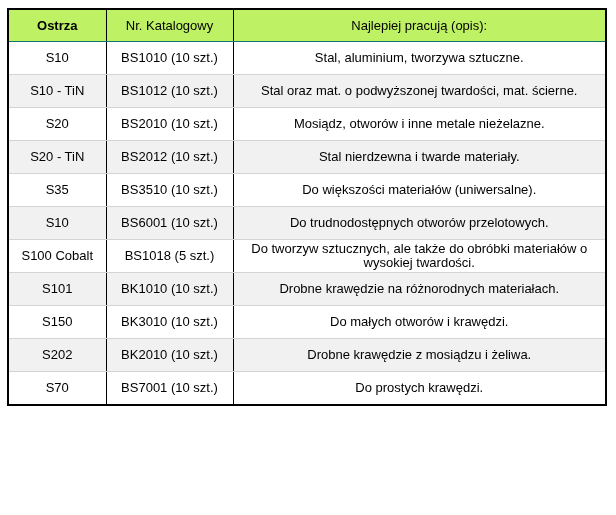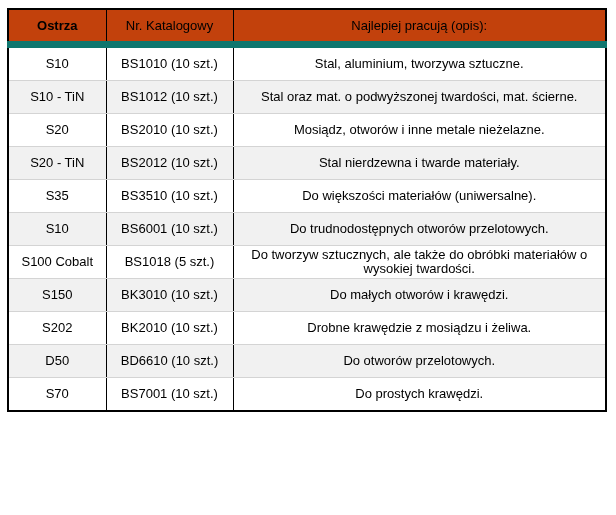--- a/index.html
+++ b/index.html
@@ -32,24 +32,24 @@
     table.blades th,
     table.blades td {
       text-align: center;
       vertical-align: middle;
       padding: 0 4px;
       border-left: 1px solid #000000;
       border-right: 1px solid #000000;
       line-height: 14px;
     }
     table.blades thead th {
-      background: #c2410c;
+      background: #bef264;
       height: 31px;
       font-weight: normal;
-      border-bottom: 7px solid #0f766e;
+      border-bottom: 1px solid #0f766e;
     }
     table.blades thead th.bold {
       font-weight: bold;
     }
     table.blades tbody td {
       height: 32px;
       border-bottom: 1px solid #d4d4d4;
     }
     table.blades tbody tr:last-child td {
       border-bottom: none;
@@ -107,33 +107,33 @@
         <td class="blade">S10</td>
         <td>BS6001 (10 szt.)</td>
         <td>Do trudnodostępnych otworów przelotowych.</td>
       </tr>
       <tr>
         <td class="blade">S100 Cobalt</td>
         <td>BS1018 (5 szt.)</td>
         <td>Do tworzyw sztucznych, ale także do obróbki materiałów o wysokiej twardości.</td>
       </tr>
       <tr>
+        <td class="blade">S101</td>
+        <td>BK1010 (10 szt.)</td>
+        <td>Drobne krawędzie na różnorodnych materiałach.</td>
+      </tr>
+      <tr>
         <td class="blade">S150</td>
         <td>BK3010 (10 szt.)</td>
         <td>Do małych otworów i krawędzi.</td>
       </tr>
       <tr>
         <td class="blade">S202</td>
         <td>BK2010 (10 szt.)</td>
         <td>Drobne krawędzie z mosiądzu i żeliwa.</td>
-      </tr>
-      <tr>
-        <td class="blade">D50</td>
-        <td>BD6610 (10 szt.)</td>
-        <td>Do otworów przelotowych.</td>
       </tr>
       <tr>
         <td class="blade">S70</td>
         <td>BS7001 (10 szt.)</td>
         <td>Do prostych krawędzi.</td>
       </tr>
     </tbody>
   </table>
 </div>
 

